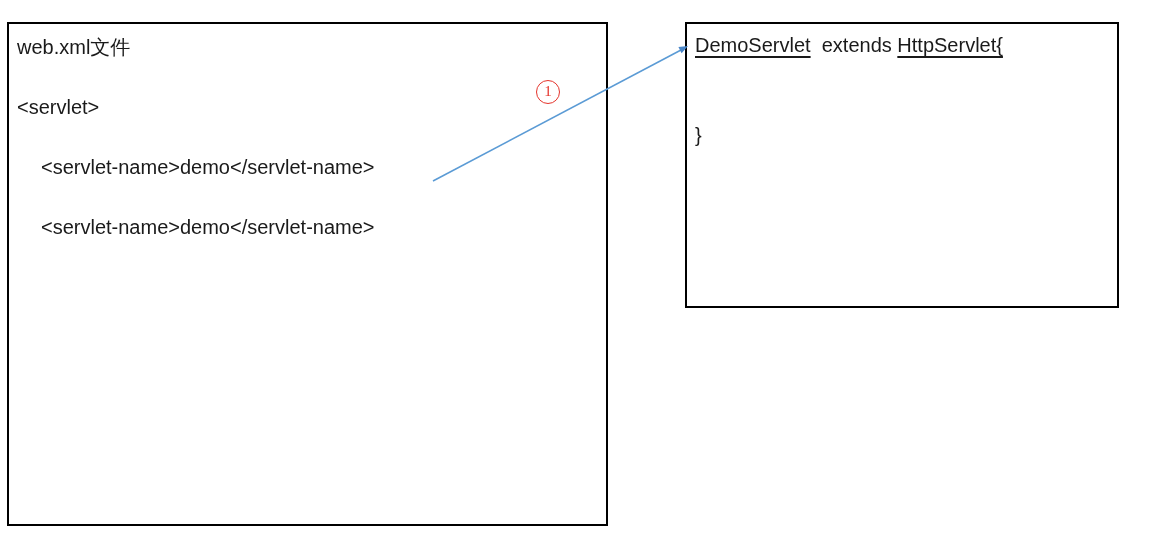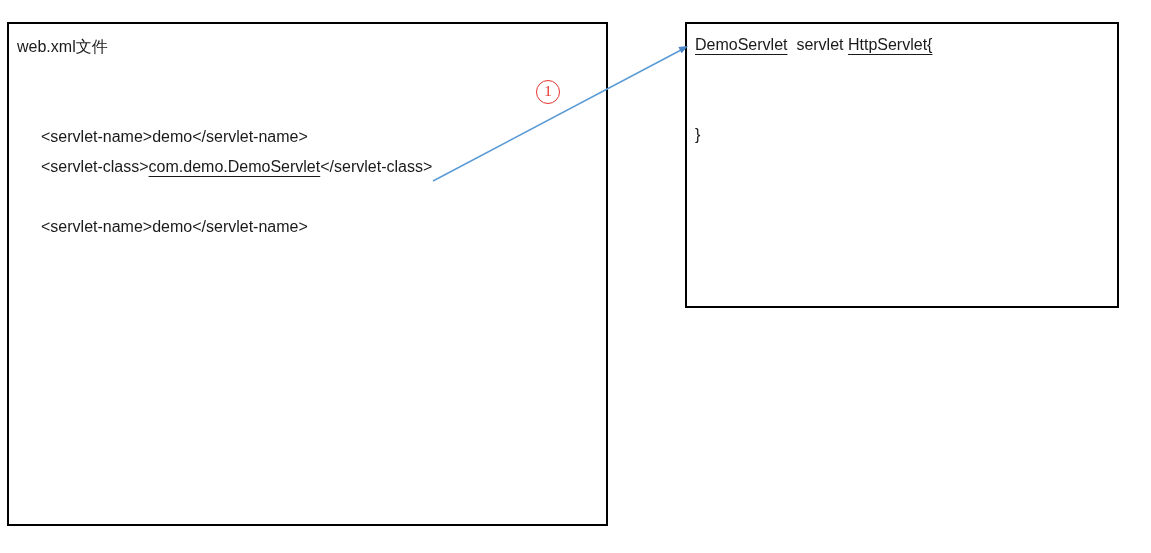--- a/index.html
+++ b/index.html
@@ -28,21 +28,21 @@
   .box-class {
     left: 685px;
     top: 22px;
     width: 434px;
     height: 286px;
     padding: 6px 8px;
   }
   .line {
     height: 30px;
     line-height: 30px;
-    font-size: 16px;
+    font-size: 20px;
     white-space: pre;
   }
   .indent { padding-left: 24px; }
   .squiggle {
     text-decoration-line: underline;
     text-decoration-style: wavy;
     text-decoration-color: #ff2b2b;
     text-decoration-thickness: 1px;
     text-underline-offset: 4px;
     text-decoration: underline;
@@ -71,29 +71,29 @@
   }
 </style>
 </head>
 <body>
 
 <div class="canvas">
 
   <div class="box box-webxml">
     <div class="line">web.xml文件</div>
     <div class="line"></div>
+    <div class="line">&lt;servlet&gt;</div>
     <div class="line"></div>
     <div class="line indent">&lt;servlet-name&gt;demo&lt;/servlet-name&gt;</div>
-    <div class="line indent"><span>&lt;servlet-class&gt;</span><span class="squiggle">com.demo.DemoServlet</span><span>&lt;/servlet-class&gt;</span></div>
     <div class="line"></div>
     <div class="line indent">&lt;servlet-name&gt;demo&lt;/servlet-name&gt;</div>
   </div>
 
   <div class="box box-class">
-    <div class="line"><span class="squiggle">DemoServlet</span><span>  servlet </span><span class="squiggle">HttpServlet{</span></div>
+    <div class="line"><span class="squiggle">DemoServlet</span><span>  extends </span><span class="squiggle">HttpServlet{</span></div>
     <div class="line"></div>
     <div class="line"></div>
     <div class="line">}</div>
   </div>
 
   <div class="step-badge">1</div>
 
   <svg class="arrow-layer" width="1151" height="553" viewBox="0 0 1151 553" xmlns="http://www.w3.org/2000/svg">
     <line x1="433" y1="181" x2="681" y2="50" stroke="#5b9bd5" stroke-width="1.6"></line>
     <polygon points="688,46 681.6,53.3 678.4,47.1" fill="#4a86c8"></polygon>

